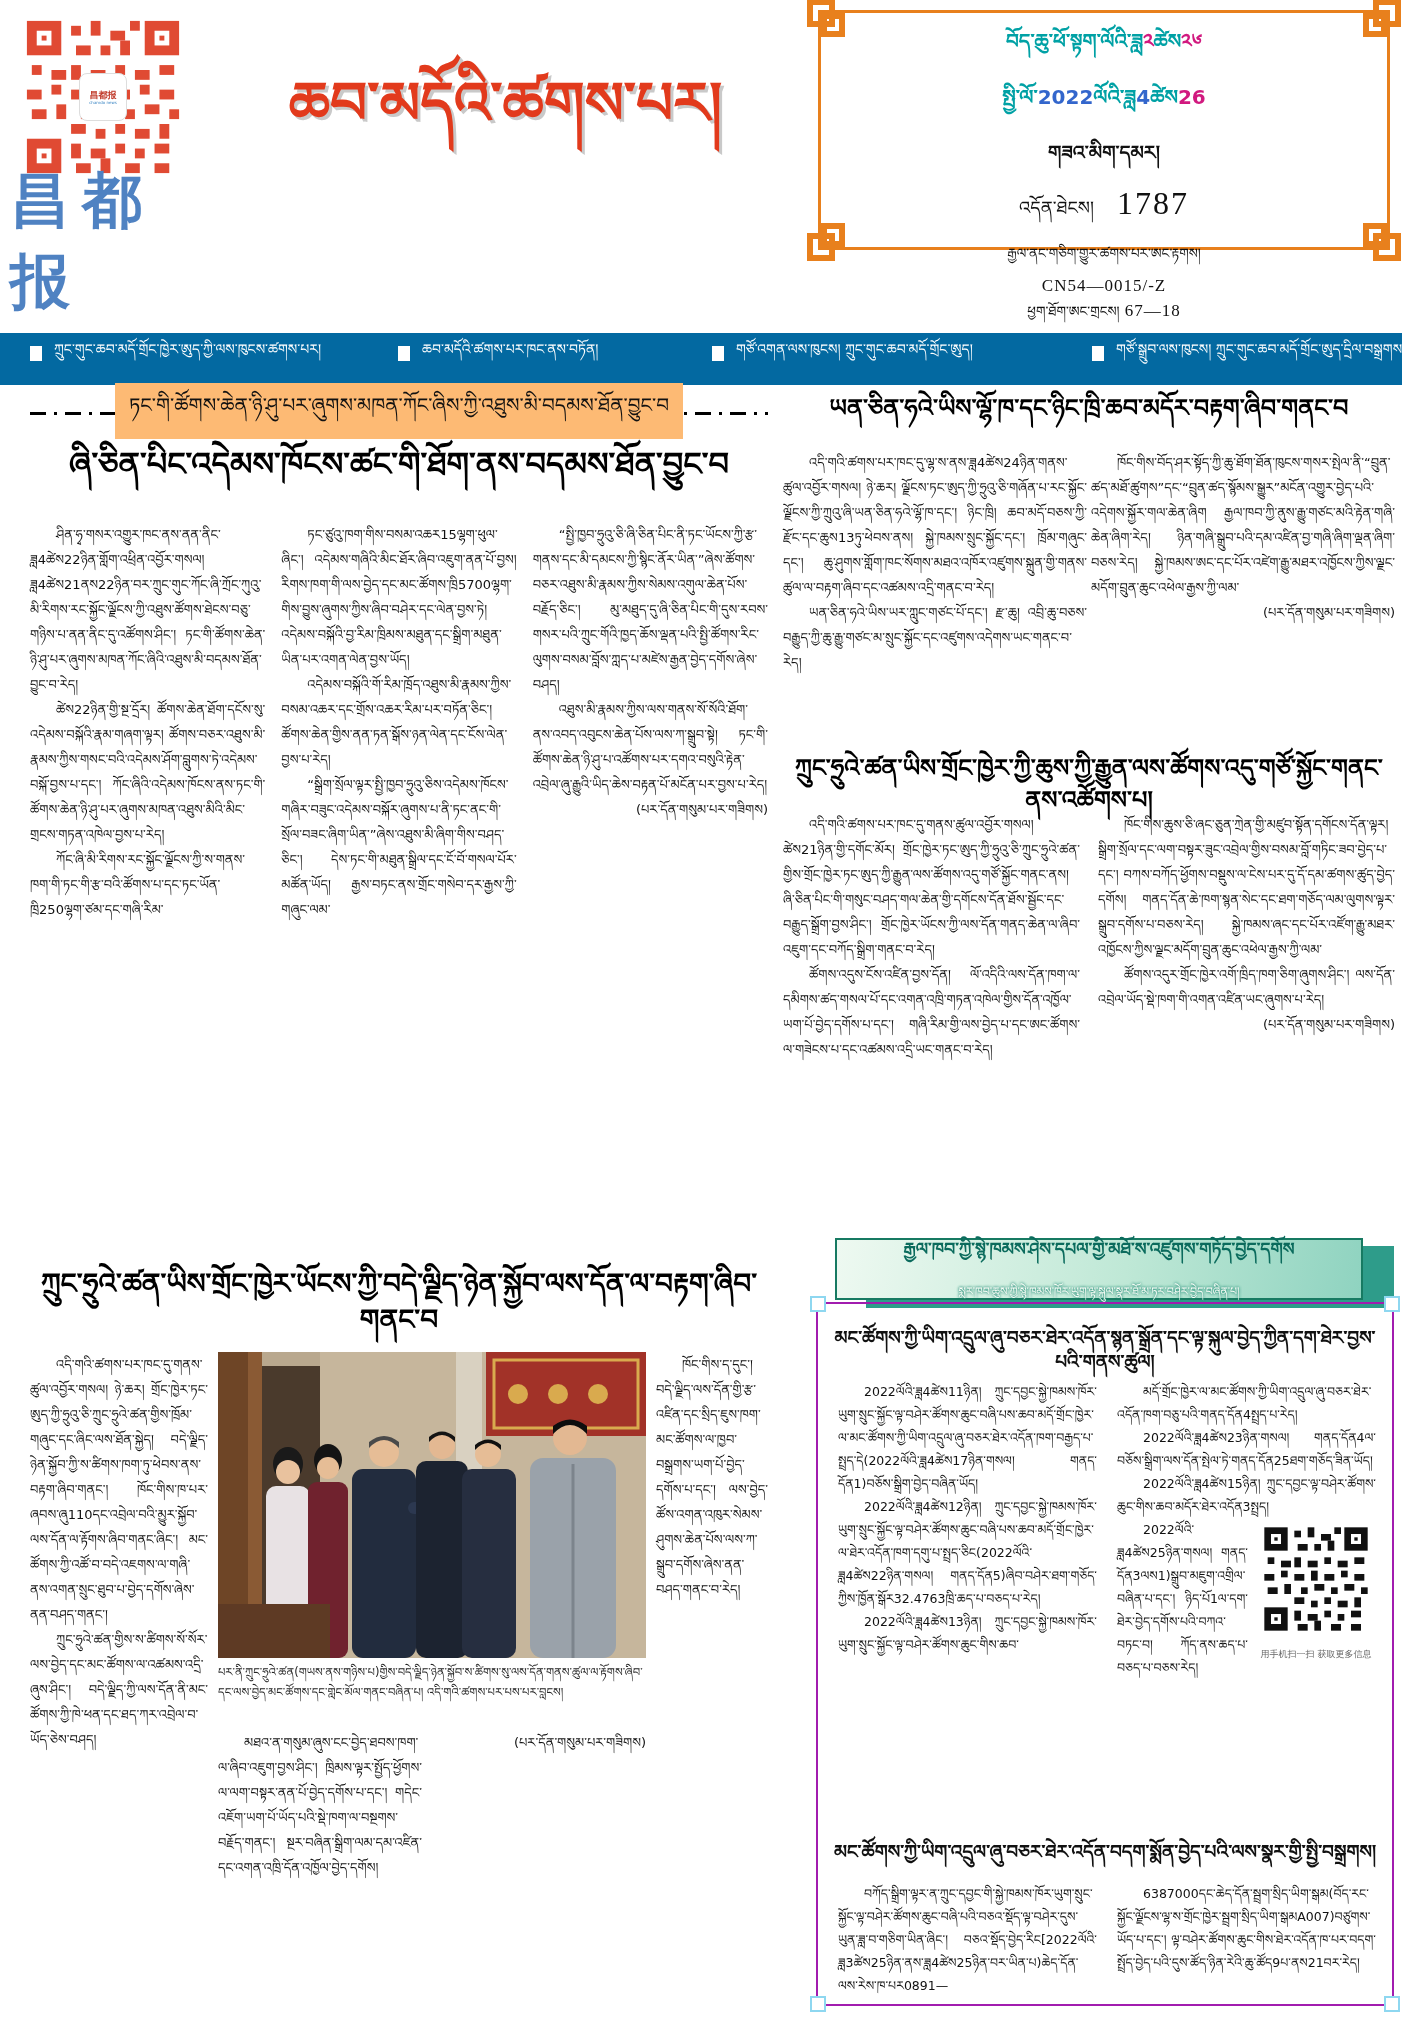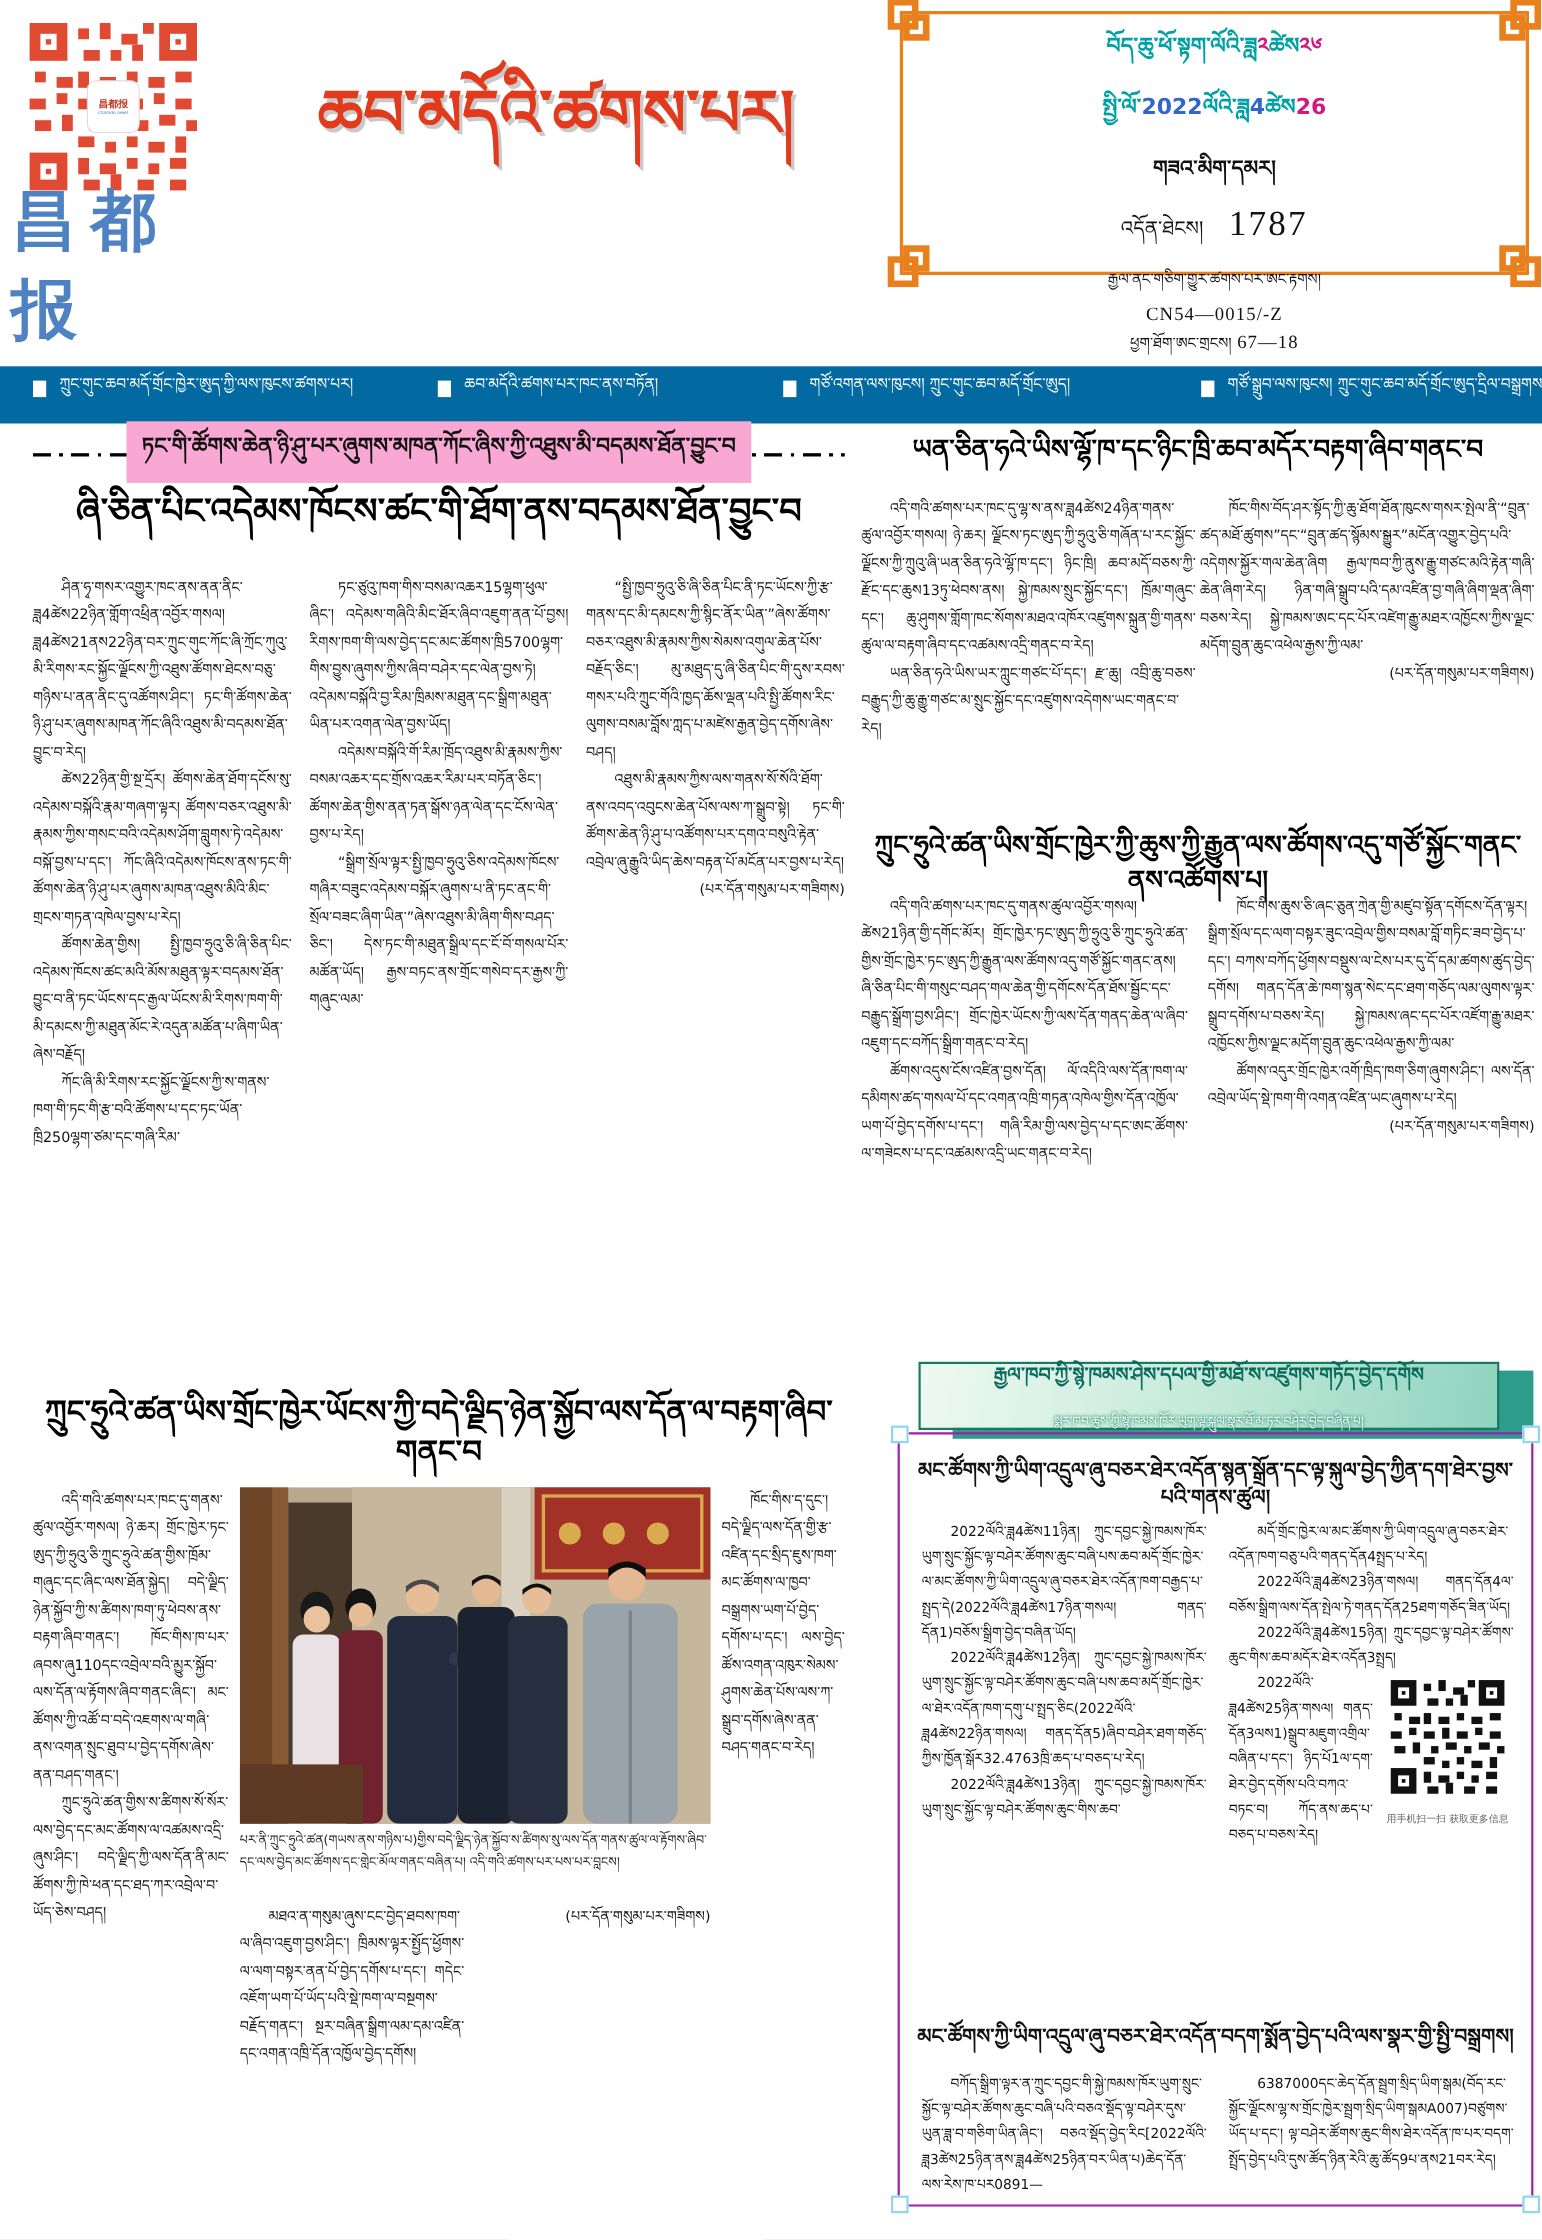--- a/index.html
+++ b/index.html
@@ -43,21 +43,21 @@
   .headline{font-weight:bold;text-align:center;color:#000;}
   .col{font-size:13px;line-height:25px;}
   .para{margin:0;text-indent:26px;text-align:justify;}
   .endnote{margin:0;text-align:right;font-size:13px;line-height:25px;}
   .cols{display:flex;}
   .cols>div{flex:1;}
   
   .kicker{left:30px;top:390px;width:738px;height:42px;display:flex;align-items:center;justify-content:center;}
   .kicker:before{content:"";position:absolute;left:0;right:0;top:22px;height:3px;
      background:repeating-linear-gradient(90deg,#000 0 16px,transparent 16px 24px,#000 24px 27px,transparent 27px 35px);}
-  .kicker span{position:relative;background:#f9a8d4;padding:0 14px;font-size:20px;font-weight:bold;}
+  .kicker span{position:relative;background:#fdba74;padding:0 14px;font-size:20px;font-weight:normal;}
   
   .banner-sh{left:866px;top:1246px;width:528px;height:62px;background:#2e9c8a;}
   .banner{left:835px;top:1238px;width:528px;height:62px;border:2px solid #177a62;box-sizing:border-box;
      background:linear-gradient(100deg,#eef9f1,#bfe8d6 55%,#8fd3c0);display:flex;flex-direction:column;
      align-items:center;justify-content:center;}
   .banner .l1{font-size:17.5px;font-weight:bold;color:#0b6b5d;}
   .banner .l2{font-size:11px;color:#fdfff9;text-shadow:0 0 3px #1f8a74,0 0 3px #1f8a74;}
   
   .nbox{left:816px;top:1302px;width:578px;height:704px;border:2px solid #a21caf;border-radius:10px;box-sizing:border-box;}
   .bcorn{position:absolute;width:12px;height:12px;border:2px solid #8ed7f0;background:#fff;}
@@ -205,21 +205,20 @@
   </div>
 
   <div class="abs kicker">
     <span>ཏང་གི་ཚོགས་ཆེན་ཉི་ཤུ་པར་ཞུགས་མཁན་ཀོང་ཞིས་ཀྱི་འཐུས་མི་བདམས་ཐོན་བྱུང་བ</span>
   </div>
   <div class="abs headline" style="left:30px;top:444px;width:738px;font-size:32px;line-height:40px;">ཞི་ཅིན་པིང་འདེམས་ཁོངས་ཚང་གི་ཐོག་ནས་བདམས་ཐོན་བྱུང་བ</div>
   <div class="abs cols" style="left:30px;top:522px;width:738px;height:734px;gap:16px;">
     <div class="col">
         <p class="para">ཤིན་ཧྭ་གསར་འགྱུར་ཁང་ནས་ནན་ནིང་ཟླ4ཚེས22ཉིན་གློག་འཕྲིན་འབྱོར་གསལ། ཟླ4ཚེས21ནས22ཉིན་བར་ཀྲུང་གུང་ཀོང་ཞི་ཀྲོང་ཀུའུ་མི་རིགས་རང་སྐྱོང་ལྗོངས་ཀྱི་འཐུས་ཚོགས་ཐེངས་བཅུ་གཉིས་པ་ནན་ནིང་དུ་འཚོགས་ཤིང་། ཏང་གི་ཚོགས་ཆེན་ཉི་ཤུ་པར་ཞུགས་མཁན་ཀོང་ཞིའི་འཐུས་མི་བདམས་ཐོན་བྱུང་བ་རེད།</p>
         <p class="para">ཚེས22ཉིན་གྱི་སྔ་དྲོར། ཚོགས་ཆེན་ཐོག་དངོས་སུ་འདེམས་བསྐོའི་རྣམ་གཞག་ལྟར། ཚོགས་བཅར་འཐུས་མི་རྣམས་ཀྱིས་གསང་བའི་འདེམས་ཤོག་བླུགས་ཏེ་འདེམས་བསྐོ་བྱས་པ་དང་། ཀོང་ཞིའི་འདེམས་ཁོངས་ནས་ཏང་གི་ཚོགས་ཆེན་ཉི་ཤུ་པར་ཞུགས་མཁན་འཐུས་མིའི་མིང་གྲངས་གཏན་འཁེལ་བྱས་པ་རེད།</p>
-        <p class="para">ཚོགས་ཆེན་གྱིས། སྤྱི་ཁྱབ་ཧྲུའུ་ཅི་ཞི་ཅིན་པིང་འདེམས་ཁོངས་ཚང་མའི་མོས་མཐུན་ལྟར་བདམས་ཐོན་བྱུང་བ་ནི་ཏང་ཡོངས་དང་རྒྱལ་ཡོངས་མི་རིགས་ཁག་གི་མི་དམངས་ཀྱི་མཐུན་མོང་རེ་འདུན་མཚོན་པ་ཞིག་ཡིན་ཞེས་བརྗོད།</p>
         <p class="para">ཀོང་ཞི་མི་རིགས་རང་སྐྱོང་ལྗོངས་ཀྱི་ས་གནས་ཁག་གི་ཏང་གི་རྩ་བའི་ཚོགས་པ་དང་ཏང་ཡོན་ཁྲི250ལྷག་ཙམ་དང་གཞི་རིམ་</p>
       </div>
     <div class="col">
         <p class="para">ཏང་ཙུའུ་ཁག་གིས་བསམ་འཆར15ལྷག་ཕུལ་ཞིང་། འདེམས་གཞིའི་མིང་ཐོར་ཞིབ་འཇུག་ནན་པོ་བྱས། རིགས་ཁག་གི་ལས་བྱེད་དང་མང་ཚོགས་ཁྲི5700ལྷག་གིས་བྱུས་ཞུགས་ཀྱིས་ཞིབ་བཤེར་དང་ལེན་བྱས་ཏེ། འདེམས་བསྐོའི་བྱ་རིམ་ཁྲིམས་མཐུན་དང་སྒྲིག་མཐུན་ཡིན་པར་འགན་ལེན་བྱས་ཡོད།</p>
         <p class="para">འདེམས་བསྐོའི་གོ་རིམ་ཁྲོད་འཐུས་མི་རྣམས་ཀྱིས་བསམ་འཆར་དང་གྲོས་འཆར་རིམ་པར་བཏོན་ཅིང་། ཚོགས་ཆེན་གྱིས་ནན་ཏན་སྒོས་ཉན་ལེན་དང་ངོས་ལེན་བྱས་པ་རེད།</p>
         <p class="para">“སྒྲིག་སྲོལ་ལྟར་སྤྱི་ཁྱབ་ཧྲུའུ་ཅིས་འདེམས་ཁོངས་གཞིར་བཟུང་འདེམས་བསྐོར་ཞུགས་པ་ནི་ཏང་ནང་གི་སྲོལ་བཟང་ཞིག་ཡིན་”ཞེས་འཐུས་མི་ཞིག་གིས་བཤད་ཅིང་། དེས་ཏང་གི་མཐུན་སྒྲིལ་དང་ངོ་བོ་གསལ་པོར་མཚོན་ཡོད། རྒྱས་བཏང་ནས་གྲོང་གསེབ་དར་རྒྱས་ཀྱི་གཞུང་ལམ་</p>
       </div>
     <div class="col">
       <div>
           <p class="para">“སྤྱི་ཁྱབ་ཧྲུའུ་ཅི་ཞི་ཅིན་པིང་ནི་ཏང་ཡོངས་ཀྱི་རྩ་གནས་དང་མི་དམངས་ཀྱི་སྙིང་ནོར་ཡིན་”ཞེས་ཚོགས་བཅར་འཐུས་མི་རྣམས་ཀྱིས་སེམས་འགུལ་ཆེན་པོས་བརྗོད་ཅིང་། མུ་མཐུད་དུ་ཞི་ཅིན་པིང་གི་དུས་རབས་གསར་པའི་ཀྲུང་གོའི་ཁྱད་ཆོས་ལྡན་པའི་སྤྱི་ཚོགས་རིང་ལུགས་བསམ་བློས་ཀླད་པ་མཛེས་རྒྱན་བྱེད་དགོས་ཞེས་བཤད།</p>

